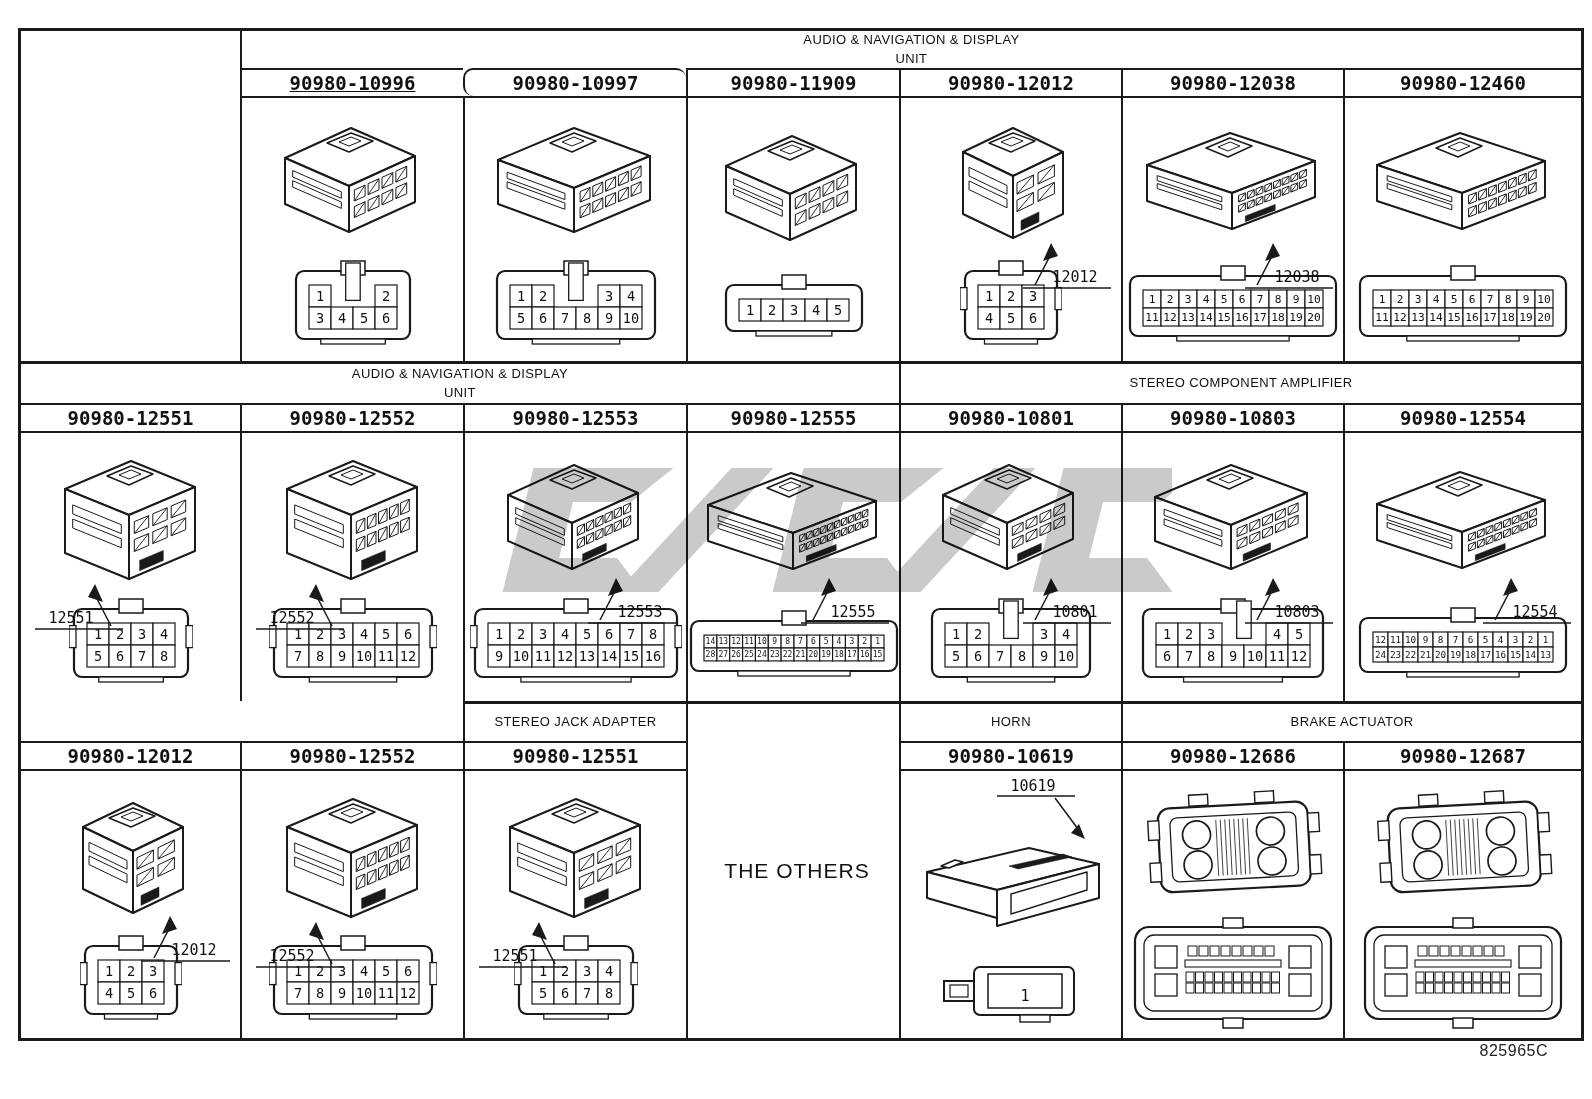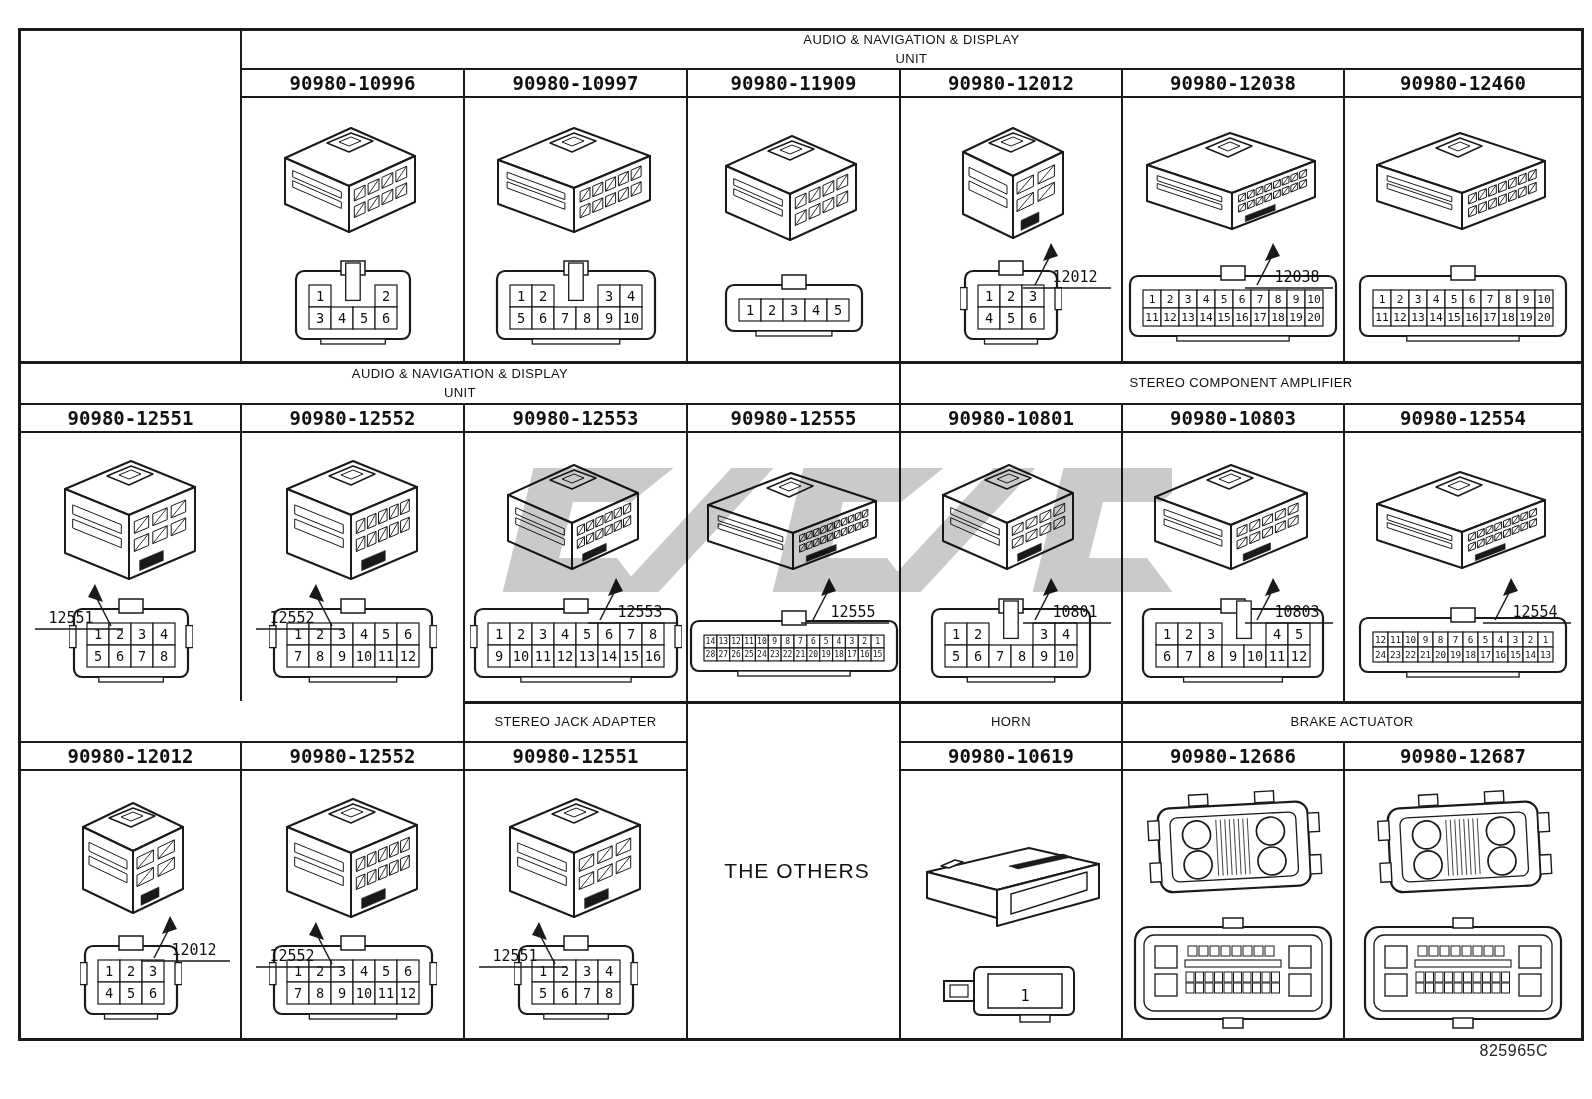--- a/index.html
+++ b/index.html
@@ -31,21 +31,21 @@
              mix-blend-mode:multiply;opacity:.55;}
   .doc-code{position:absolute;right:44px;top:1042px;font-size:16px;letter-spacing:.5px;color:#222;}
 </style>
 </head>
 <body>
 
 <div class="page">
   <div class="tbl" id="table">
       <div class="ghdr" style="grid-area: 1 / 2 / auto / span 6; border-left: 2px solid rgb(26, 26, 26);">AUDIO &amp; NAVIGATION &amp; DISPLAY
 UNIT</div>
-      <div class="part" style="grid-area: 2 / 2; border-left: 2px solid rgb(26, 26, 26); border-top: 2px solid rgb(26, 26, 26);">90980-10996</div>
+      <div class="part" style="grid-area: 2 / 2; border-left: 2px solid rgb(26, 26, 26); border-top: 2px solid rgb(26, 26, 26); text-decoration: underline;">90980-10996</div>
       <div class="content" style="grid-area: 3 / 2; border-left: 2px solid rgb(26, 26, 26); border-top: 2px solid rgb(26, 26, 26);">
         <div class="iso-wrap">
           <svg width="200" height="140" viewBox="0 0 200 140">
             <polygon points="32.0,50.0 98.0,20.0 162.0,48.0 96.0,78.0" fill="#fff" stroke="#1a1a1a" stroke-width="2" stroke-linejoin="round"></polygon>
             <polygon points="32.0,50.0 96.0,78.0 96.0,124.0 32.0,96.0" fill="#fff" stroke="#1a1a1a" stroke-width="2" stroke-linejoin="round"></polygon>
             <polygon points="96.0,78.0 162.0,48.0 162.0,94.0 96.0,124.0" fill="#fff" stroke="#1a1a1a" stroke-width="2" stroke-linejoin="round"></polygon>
             <polygon points="74.0,35.0 98.0,25.0 120.0,33.0 96.0,44.0" fill="#fff" stroke="#1a1a1a" stroke-width="1.4" stroke-linejoin="round"></polygon>
             <polygon points="86.0,34.0 98.0,29.0 108.0,33.0 96.0,38.0" fill="#fff" stroke="#1a1a1a" stroke-width="1" stroke-linejoin="round"></polygon>
             <polygon points="39.7,62.6 88.3,83.8 88.3,90.3 39.7,69.0" fill="#fff" stroke="#1a1a1a" stroke-width="1" stroke-linejoin="round"></polygon>
             <polygon points="39.7,72.7 88.3,94.0 88.3,100.4 39.7,79.1" fill="#fff" stroke="#1a1a1a" stroke-width="1" stroke-linejoin="round"></polygon>
@@ -81,21 +81,21 @@
             <rect x="40.0" y="50.0" width="22.0" height="22.0" fill="#fff" stroke="#1a1a1a" stroke-width="1.2"></rect>
             <text x="51.0" y="65.8" font-size="13.6" text-anchor="middle" fill="#111" font-family="DejaVu Sans Mono,monospace">4</text>
             <rect x="62.0" y="50.0" width="22.0" height="22.0" fill="#fff" stroke="#1a1a1a" stroke-width="1.2"></rect>
             <text x="73.0" y="65.8" font-size="13.6" text-anchor="middle" fill="#111" font-family="DejaVu Sans Mono,monospace">5</text>
             <rect x="84.0" y="50.0" width="22.0" height="22.0" fill="#fff" stroke="#1a1a1a" stroke-width="1.2"></rect>
             <text x="95.0" y="65.8" font-size="13.6" text-anchor="middle" fill="#111" font-family="DejaVu Sans Mono,monospace">6</text>
             <rect x="29.8" y="82" width="64.5" height="5" fill="#fff" stroke="#1a1a1a" stroke-width="1.3"></rect>
           </svg>
         </div>
       </div>
-      <div class="part" style="grid-area: 2 / 3; border-left: 2px solid rgb(26, 26, 26); border-top: 2px solid rgb(26, 26, 26);">90980-10997</div>
+      <div class="part" style="grid-area: 2 / 3; border-left: 2px solid rgb(26, 26, 26); border-top: 2px solid rgb(26, 26, 26); border-radius: 10px;">90980-10997</div>
       <div class="content" style="grid-area: 3 / 3; border-left: 2px solid rgb(26, 26, 26); border-top: 2px solid rgb(26, 26, 26);">
         <div class="iso-wrap">
           <svg width="200" height="140" viewBox="0 0 200 140">
             <polygon points="22.0,52.0 98.0,20.0 174.0,48.0 98.0,80.0" fill="#fff" stroke="#1a1a1a" stroke-width="2" stroke-linejoin="round"></polygon>
             <polygon points="22.0,52.0 98.0,80.0 98.0,124.0 22.0,96.0" fill="#fff" stroke="#1a1a1a" stroke-width="2" stroke-linejoin="round"></polygon>
             <polygon points="98.0,80.0 174.0,48.0 174.0,92.0 98.0,124.0" fill="#fff" stroke="#1a1a1a" stroke-width="2" stroke-linejoin="round"></polygon>
             <polygon points="74.0,35.0 98.0,25.0 120.0,33.0 96.0,44.0" fill="#fff" stroke="#1a1a1a" stroke-width="1.4" stroke-linejoin="round"></polygon>
             <polygon points="86.0,34.0 98.0,29.0 108.0,33.0 96.0,38.0" fill="#fff" stroke="#1a1a1a" stroke-width="1" stroke-linejoin="round"></polygon>
             <polygon points="31.1,64.2 88.9,85.4 88.9,91.6 31.1,70.3" fill="#fff" stroke="#1a1a1a" stroke-width="1" stroke-linejoin="round"></polygon>
             <polygon points="31.1,73.8 88.9,95.1 88.9,101.3 31.1,80.0" fill="#fff" stroke="#1a1a1a" stroke-width="1" stroke-linejoin="round"></polygon>
@@ -1228,20 +1228,26 @@
         <div class="front-wrap">
           <svg width="150" height="70" viewBox="0 0 150 70">
             <rect x="38" y="8" width="100" height="48" rx="6" fill="#fff" stroke="#1a1a1a" stroke-width="2"></rect>
             <rect x="8" y="22" width="30" height="20" fill="#fff" stroke="#1a1a1a" stroke-width="2"></rect>
             <rect x="14" y="26" width="18" height="12" fill="#fff" stroke="#1a1a1a" stroke-width="1.2"></rect>
             <rect x="52" y="15" width="74" height="34" fill="#fff" stroke="#1a1a1a" stroke-width="1.5"></rect>
             <text x="89" y="42" font-size="15" text-anchor="middle" fill="#111" font-family="DejaVu Sans Mono,monospace">1</text>
             <rect x="84" y="56" width="30" height="7" fill="#fff" stroke="#1a1a1a" stroke-width="1.4"></rect>
           </svg>
         </div>
+        <div class="callout callout-dr"><svg width="112" height="76" viewBox="0 0 112 76">
+            <text x="40" y="16">10619</text>
+            <line x1="4" y1="21" x2="82" y2="21"></line>
+            <line x1="62" y1="23" x2="88" y2="58"></line>
+            <polygon points="92,64 78,58 86,49" fill="#1a1a1a"></polygon>
+          </svg></div>
       </div>
       <div class="part" style="grid-area: 8 / 6; border-left: 2px solid rgb(26, 26, 26); border-top: 2px solid rgb(26, 26, 26);">90980-12686</div>
       <div class="content" style="grid-area: 9 / 6; border-left: 2px solid rgb(26, 26, 26); border-top: 2px solid rgb(26, 26, 26);">
         <div class="iso-wrap">
           <svg width="200" height="140" viewBox="0 0 200 140">
             <g transform="rotate(-3 100 70)">
               <rect x="26" y="32" width="150" height="84" rx="12" fill="#fff" stroke="#1a1a1a" stroke-width="2.2"></rect>
               <rect x="38" y="42" width="126" height="64" rx="7" fill="#fff" stroke="#1a1a1a" stroke-width="1.3"></rect>
               <line x1="84" y1="46" x2="84" y2="102" stroke="#1a1a1a" stroke-width="0.8"></line>
               <line x1="88.5" y1="46" x2="88.5" y2="102" stroke="#1a1a1a" stroke-width="0.8"></line>

